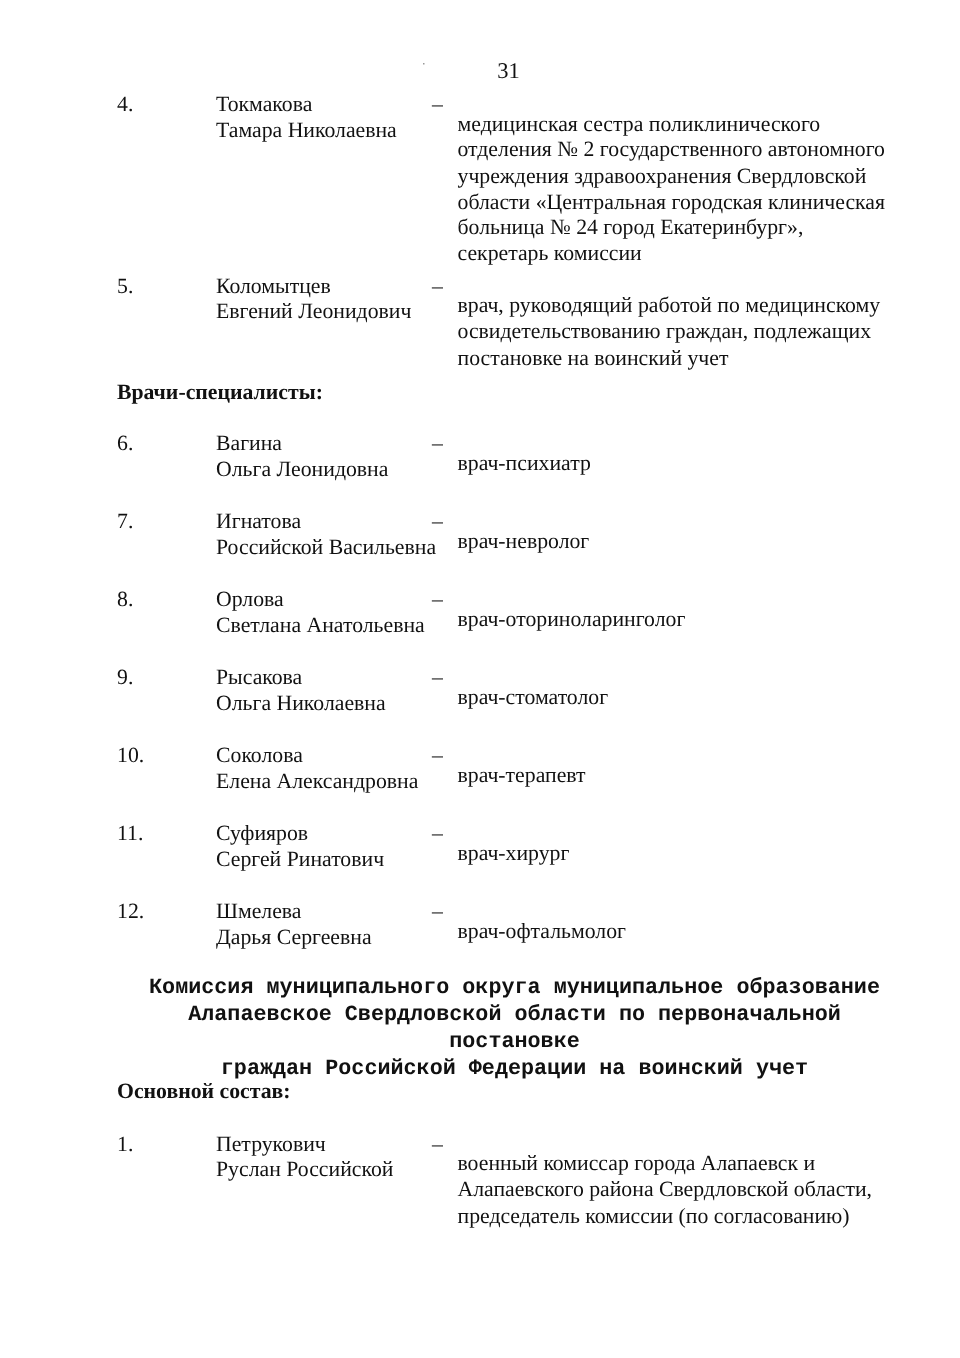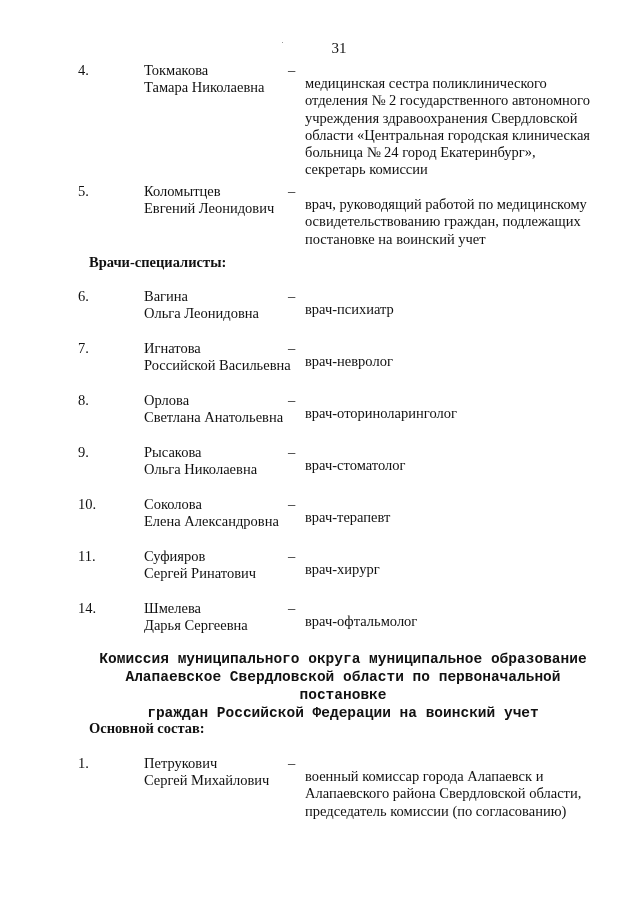--- a/index.html
+++ b/index.html
@@ -8,21 +8,21 @@
       font-family: "Liberation Serif", "DejaVu Serif", serif;
       font-size: 14.5px; color: #111111; line-height: 17.3px;
     }
     .page-number { position: absolute; top: 40px; left: 0; width: 640px; text-align: center; padding-left: 38px; box-sizing: border-box; font-size: 15px; }
     .scan-dot { position: absolute; top: 42px; left: 282px; width: 1px; height: 1px; background: #999; }
     .entry { position: absolute; left: 78px; width: 530px; }
     .entry .num { position: absolute; left: 0; top: 0; }
     .entry .name { position: absolute; left: 22px; top: 0; white-space: pre-line; margin-left: 44px; }
     .entry .dash { position: absolute; left: 210px; top: 0; }
     .entry .desc { position: absolute; left: 227px; top: 0; width: 320px; white-space: pre-line; margin-top: 13px; }
-    .section-label { position: absolute; left: 78px; font-weight: bold; margin-left: 11px; }
+    .section-label { position: absolute; left: 78px; font-weight: bold; }
     .commission-title { position: absolute; left: 78px; width: 530px; text-align: center; font-weight: bold; white-space: pre-line; line-height: 18px; font-family: Liberation Mono, monospace; }
   </style>
 </head>
 <body>
 
 <div class="scan-dot"></div>
 <div class="page-number">31</div>
 
 <div class="entry" style="top:62px;">
   <span class="num">4.</span>
@@ -85,34 +85,34 @@
   <span class="desc">врач-терапевт</span>
 </div>
 <div class="entry" style="top:548px;">
   <span class="num">11.</span>
   <span class="name">Суфияров
 Сергей Ринатович</span>
   <span class="dash">–</span>
   <span class="desc">врач-хирург</span>
 </div>
 <div class="entry" style="top:600px;">
-  <span class="num">14.</span>
+  <span class="num">12.</span>
   <span class="name">Шмелева
 Дарья Сергеевна</span>
   <span class="dash">–</span>
   <span class="desc">врач-офтальмолог</span>
 </div>
 
 <div class="commission-title" style="top:650px;">Комиссия муниципального округа муниципальное образование
 Алапаевское Свердловской области по первоначальной постановке
 граждан Российской Федерации на воинский учет</div>
 
 <div class="section-label" style="top:720px;">Основной состав:</div>
 
 <div class="entry" style="top:755px;">
   <span class="num">1.</span>
   <span class="name">Петрукович
-Сергей Михайлович</span>
+Руслан Российской</span>
   <span class="dash">–</span>
   <span class="desc">военный комиссар города Алапаевск и
 Алапаевского района Свердловской области,
 председатель комиссии (по согласованию)</span>
 </div>
 
 </body></html>

